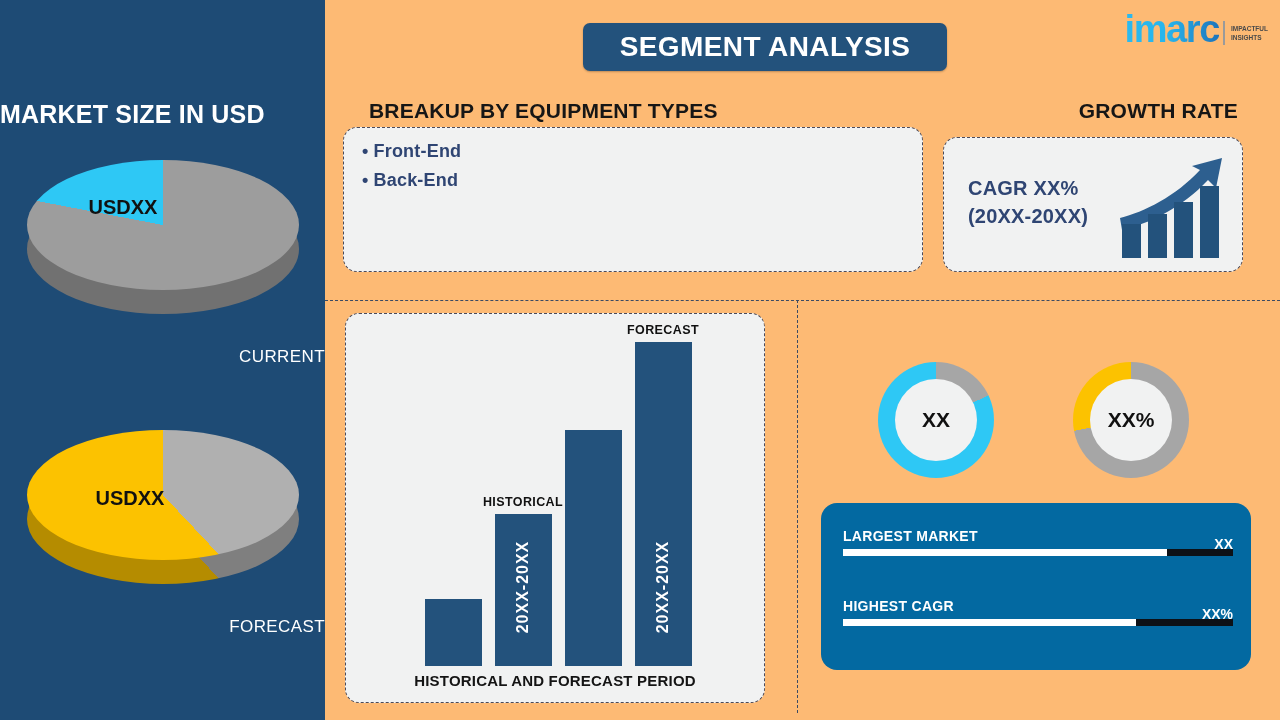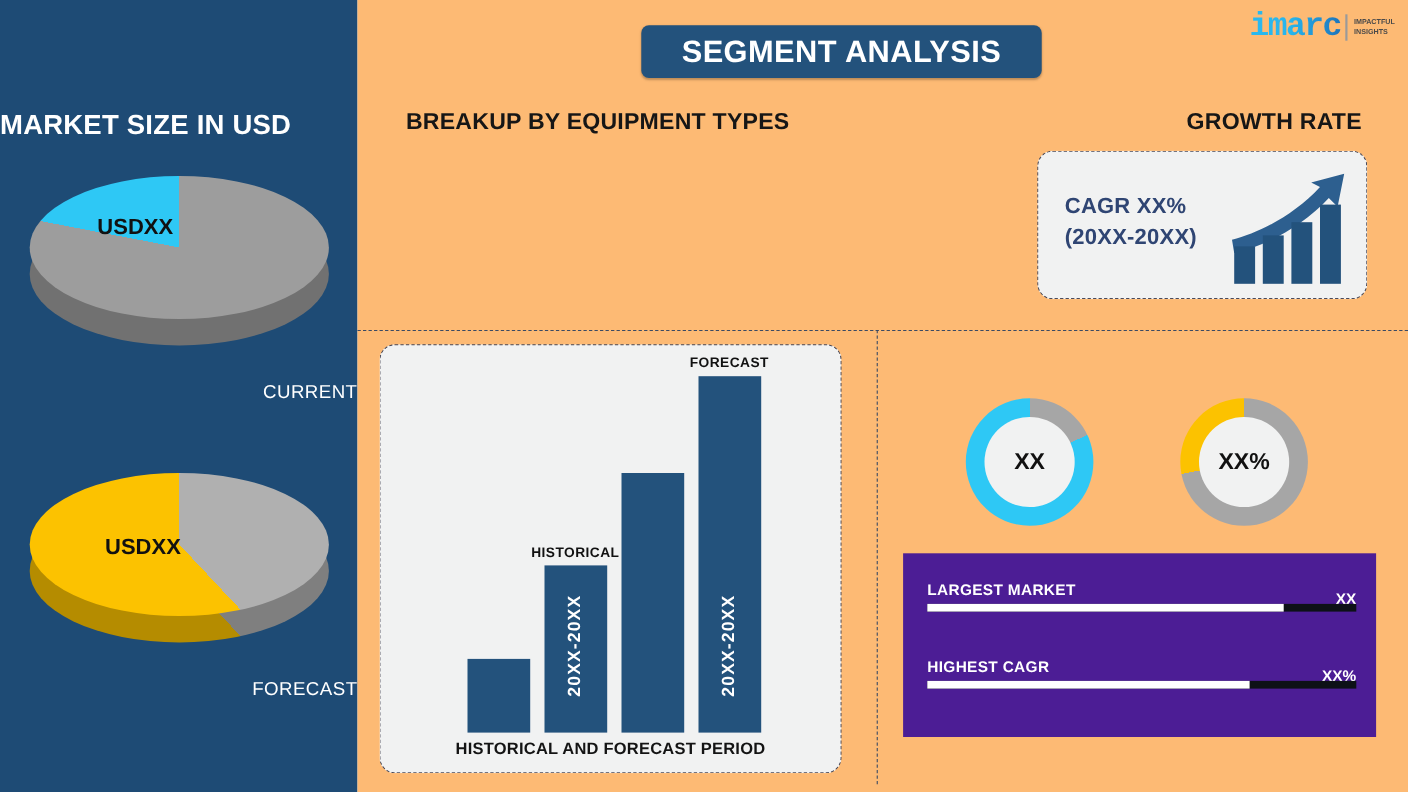--- a/index.html
+++ b/index.html
@@ -51,24 +51,24 @@
     background: #23527c; border-radius: 7px;
     display: flex; align-items: center; justify-content: center;
     color: #ffffff; font-size: 28px; font-weight: bold; letter-spacing: .4px;
     box-shadow: 0 1px 2px rgba(0,0,0,.25);
   }
   .logo {
     position: absolute; right: 12px; top: 10px;
     display: flex; align-items: flex-end; gap: 3px;
   }
   .logo-mark {
-    font-size: 30px; font-weight: bold; letter-spacing: -1.4px;
+    font-size: 38px; font-weight: bold; letter-spacing: -1.4px;
     line-height: 1;
     background: linear-gradient(90deg,#2bb9ee 0%,#28b5ec 45%,#1d74bb 100%);
-    -webkit-background-clip: text; background-clip: text; color: transparent; font-family: Liberation Mono, monospace;
+    -webkit-background-clip: text; background-clip: text; color: transparent;
   }
   .logo-divider { width: 2px; height: 24px; background: #9a9a9a; margin: 0 3px 3px 1px; }
   .logo-tag { font-size: 6.5px; font-weight: bold; color: #4a4a4a; line-height: 1.35; margin-bottom: 5px; }
 
   .sect-head {
     position: absolute; font-size: 21px; font-weight: bold; color: #161616;
     letter-spacing: .2px;
   }
   .dashbox {
     position: absolute; border: 1.6px dashed #4a4a5a; border-radius: 14px;
@@ -116,21 +116,21 @@
   .donut { position: absolute; width: 116px; height: 116px; border-radius: 50%; }
   .donut .hole {
     position: absolute; left: 17px; top: 17px; width: 82px; height: 82px;
     border-radius: 50%; background: #f1f2f2;
     display: flex; align-items: center; justify-content: center;
     font-size: 21px; font-weight: bold; color: #111111;
   }
 
   
   .stats {
-    position: absolute; background: #4c1d95; border-radius: 0;
+    position: absolute; background: #0369a1; border-radius: 16px;
   }
   .stat-row { position: absolute; left: 22px; right: 18px; }
   .stat-label { color: #ffffff; font-size: 14px; font-weight: bold; letter-spacing: .3px; }
   .stat-value { position: absolute; right: 0; bottom: 4px; color: #ffffff;
                 font-size: 14px; font-weight: bold; }
   .stat-track { position: relative; height: 7px; background: #0d1117; margin-top: 5px; }
   .stat-fill { position: absolute; left: 0; top: 0; height: 7px; background: #ffffff; }
 </style>
 </head>
 <body>
@@ -167,20 +167,30 @@
       <span class="logo-mark">imarc</span>
       <span class="logo-divider"></span>
       <span class="logo-tag">
         <span>IMPACTFUL</span><br>
         <span>INSIGHTS</span>
       </span>
     </div>
 
     <div class="sect-head" style="left:44px;top:99px;">BREAKUP BY EQUIPMENT TYPES</div>
 
+    <div class="dashbox" style="left:18px;top:127px;width:580px;height:145px;">
+      <div class="eq-list">
+        <div class="eq-item">
+          <span class="dot">•</span><span>Front-End</span>
+        </div>
+        <div class="eq-item">
+          <span class="dot">•</span><span>Back-End</span>
+        </div>
+      </div>
+    </div>
 
     <div class="sect-head" style="left:0;top:99px;width:955px;text-align:right;padding-right:42px;">GROWTH RATE</div>
 
     <div class="dashbox" style="left:618px;top:137px;width:300px;height:135px;">
       <div class="cagr-text">
         <div>CAGR XX%</div>
         <div>(20XX-20XX)</div>
       </div>
       <svg style="position:absolute;right:14px;top:18px;" width="110" height="105" viewBox="0 0 110 105">
         <path d="M2 62 C 26 56, 58 40, 82 14 L 74 10 L 104 2 L 98 32 L 90 24 C 64 52, 30 68, 4 74 Z" fill="#2d5f8f"></path>

